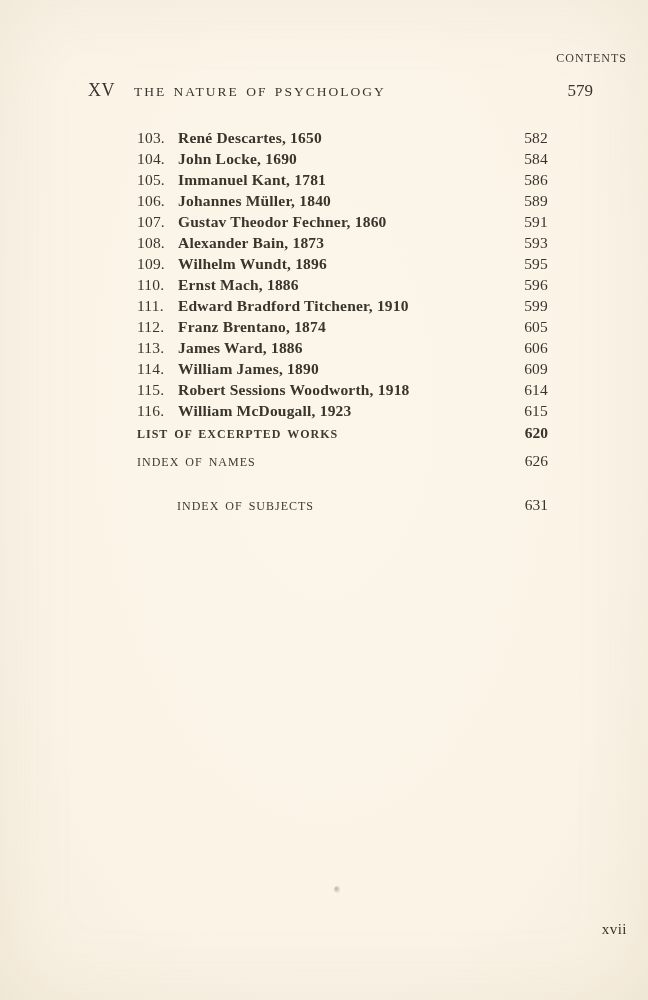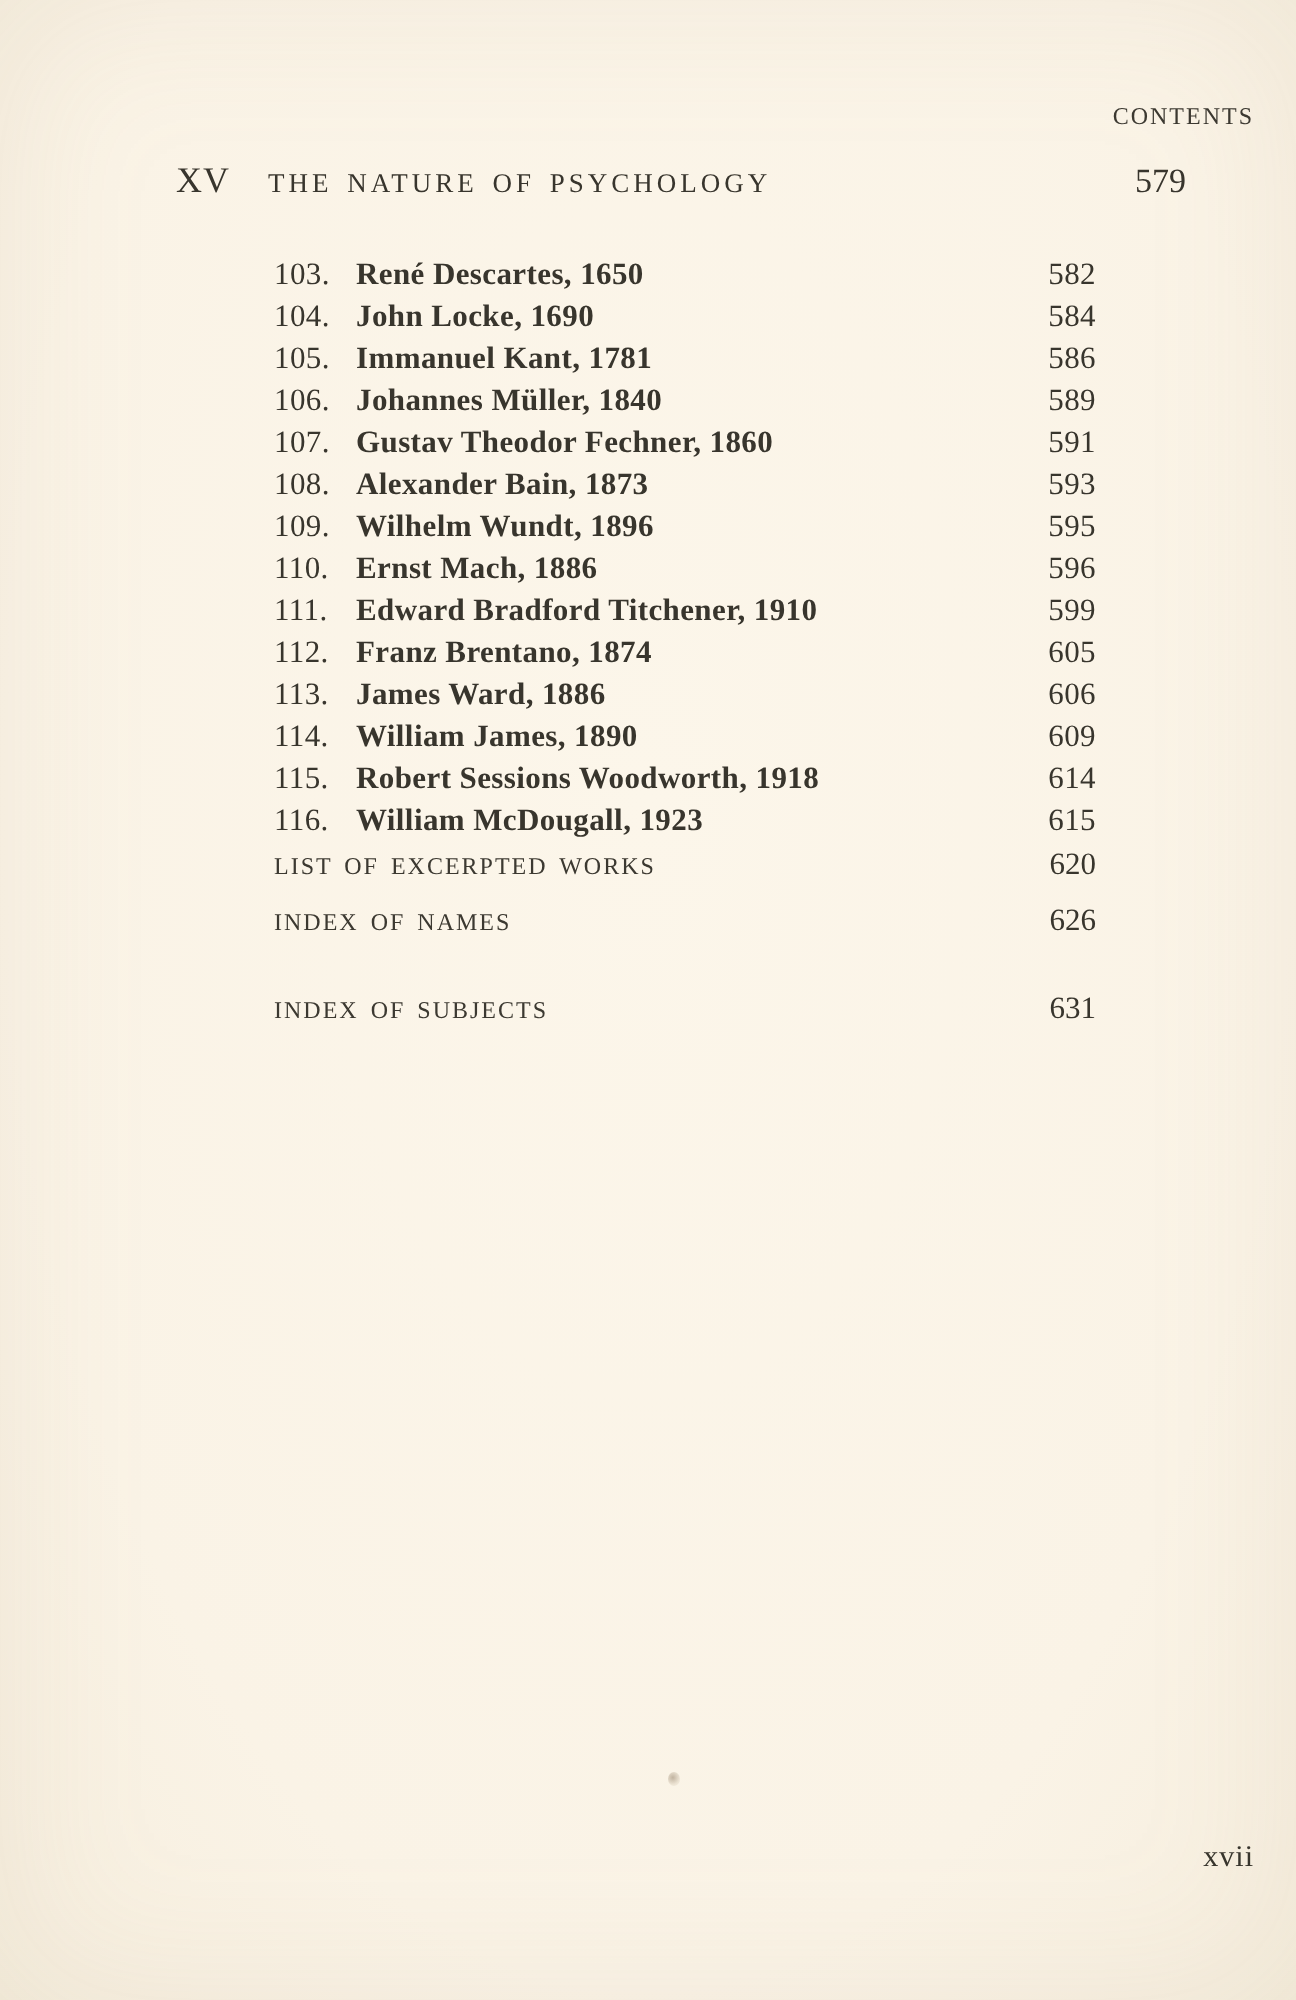--- a/index.html
+++ b/index.html
@@ -45,23 +45,23 @@
     display: flex; align-items: baseline;
     height: 21px; font-size: 15.5px; letter-spacing: 0.2px;
   }
   .entry-num { flex: none; width: 41px; }
   .entry-title { flex: 1; white-space: nowrap; font-weight: bold; }
   .entry-page { flex: none; text-align: right; margin-top: 16px; }
   .back-row {
     position: absolute; left: 137px; right: 100px; height: 20px;
     display: flex; align-items: baseline;
   }
-  .back-row.r0 { top: 424px; }
+  .back-row.r0 { top: 424px; font-weight: bold; }
   .back-row.r1 { top: 452px; }
-  .back-row.r2 { top: 496px; }
+  .back-row.r2 { top: 496px; margin-left: 40px; }
   .back-label {
     flex: 1;
     font-size: 12px; letter-spacing: 1px; word-spacing: 2px;
     color: #3c3931;
   }
   .back-page { flex: none; font-size: 15.5px; text-align: right; }
   .folio {
     position: absolute; top: 921px; right: 21px;
     font-size: 15px; letter-spacing: 0.5px;
   }

